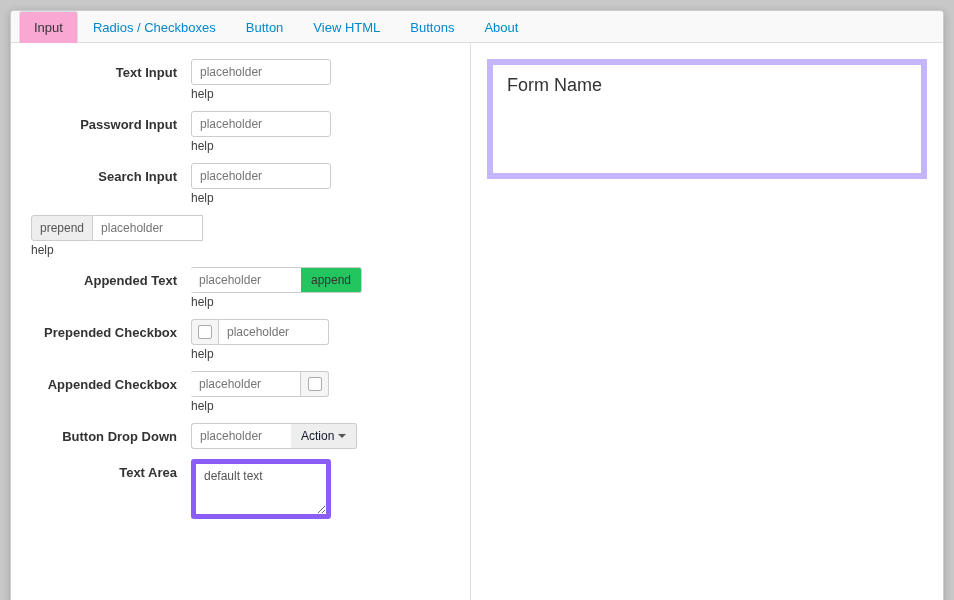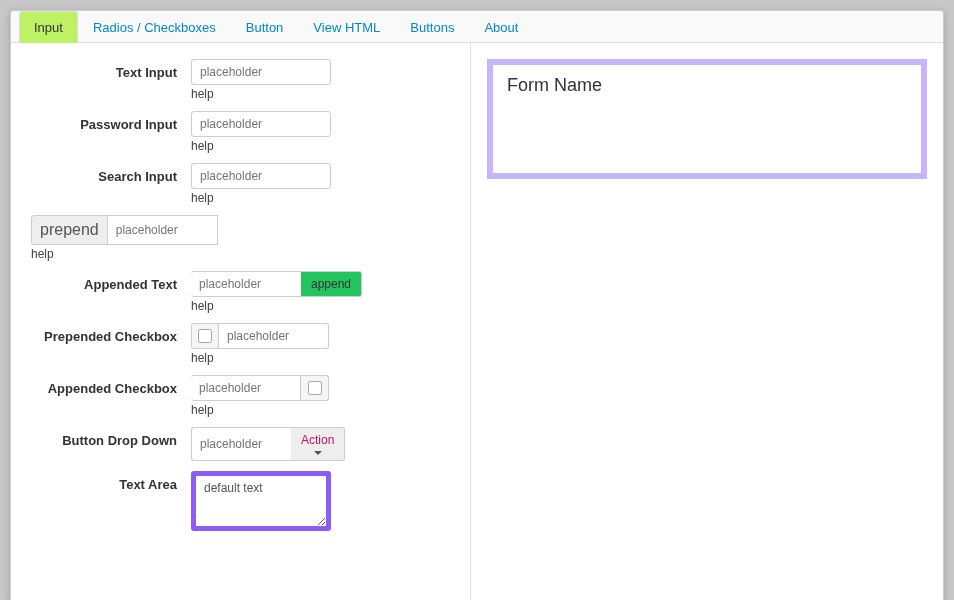--- a/index.html
+++ b/index.html
@@ -32,21 +32,21 @@
       padding: 8px 14px;
       cursor: pointer;
       font-size: 13px;
       color: #555;
       border: 1px solid transparent;
       border-bottom: none;
       margin-bottom: -1px;
       border-radius: 3px 3px 0 0;
     }
     .tab.active {
-      background: #bef264;
+      background: #f9a8d4;
       border-color: #ddd;
       border-bottom-color: #fff;
       color: #333;
       font-weight: normal;
     }
     .tab.blue { color: #0088cc; }
     
     .main-content {
       display: flex;
       background: #fff;
@@ -111,21 +111,21 @@
     }
     
     .input-group {
       display: flex;
       align-items: stretch;
     }
     .input-group-addon {
       background: #eeeeee;
       border: 1px solid #ccc;
       padding: 5px 8px;
-      font-size: 16px;
+      font-size: 12px;
       color: #555;
       border-radius: 3px 0 0 3px;
       display: flex;
       align-items: center;
     }
     .input-group input[type="text"] {
       border-radius: 0 3px 3px 0;
       border-left: none;
       width: 120px;
     }
@@ -183,27 +183,26 @@
     .btn-dropdown input[type="text"] {
       border-radius: 3px 0 0 3px;
       width: 100px;
     }
     .dropdown-btn {
       background: #eeeeee;
       border: 1px solid #ccc;
       border-left: none;
       padding: 5px 10px;
       font-size: 12px;
-      color: #be185d;
+      color: #0f172a;
       cursor: pointer;
       border-radius: 0 3px 3px 0;
       display: flex;
       align-items: center;
       gap: 4px;
-      flex-direction: column;
     }
     .caret {
       display: inline-block;
       width: 0;
       height: 0;
       border-left: 4px solid transparent;
       border-right: 4px solid transparent;
       border-top: 4px solid #555;
     }
     

